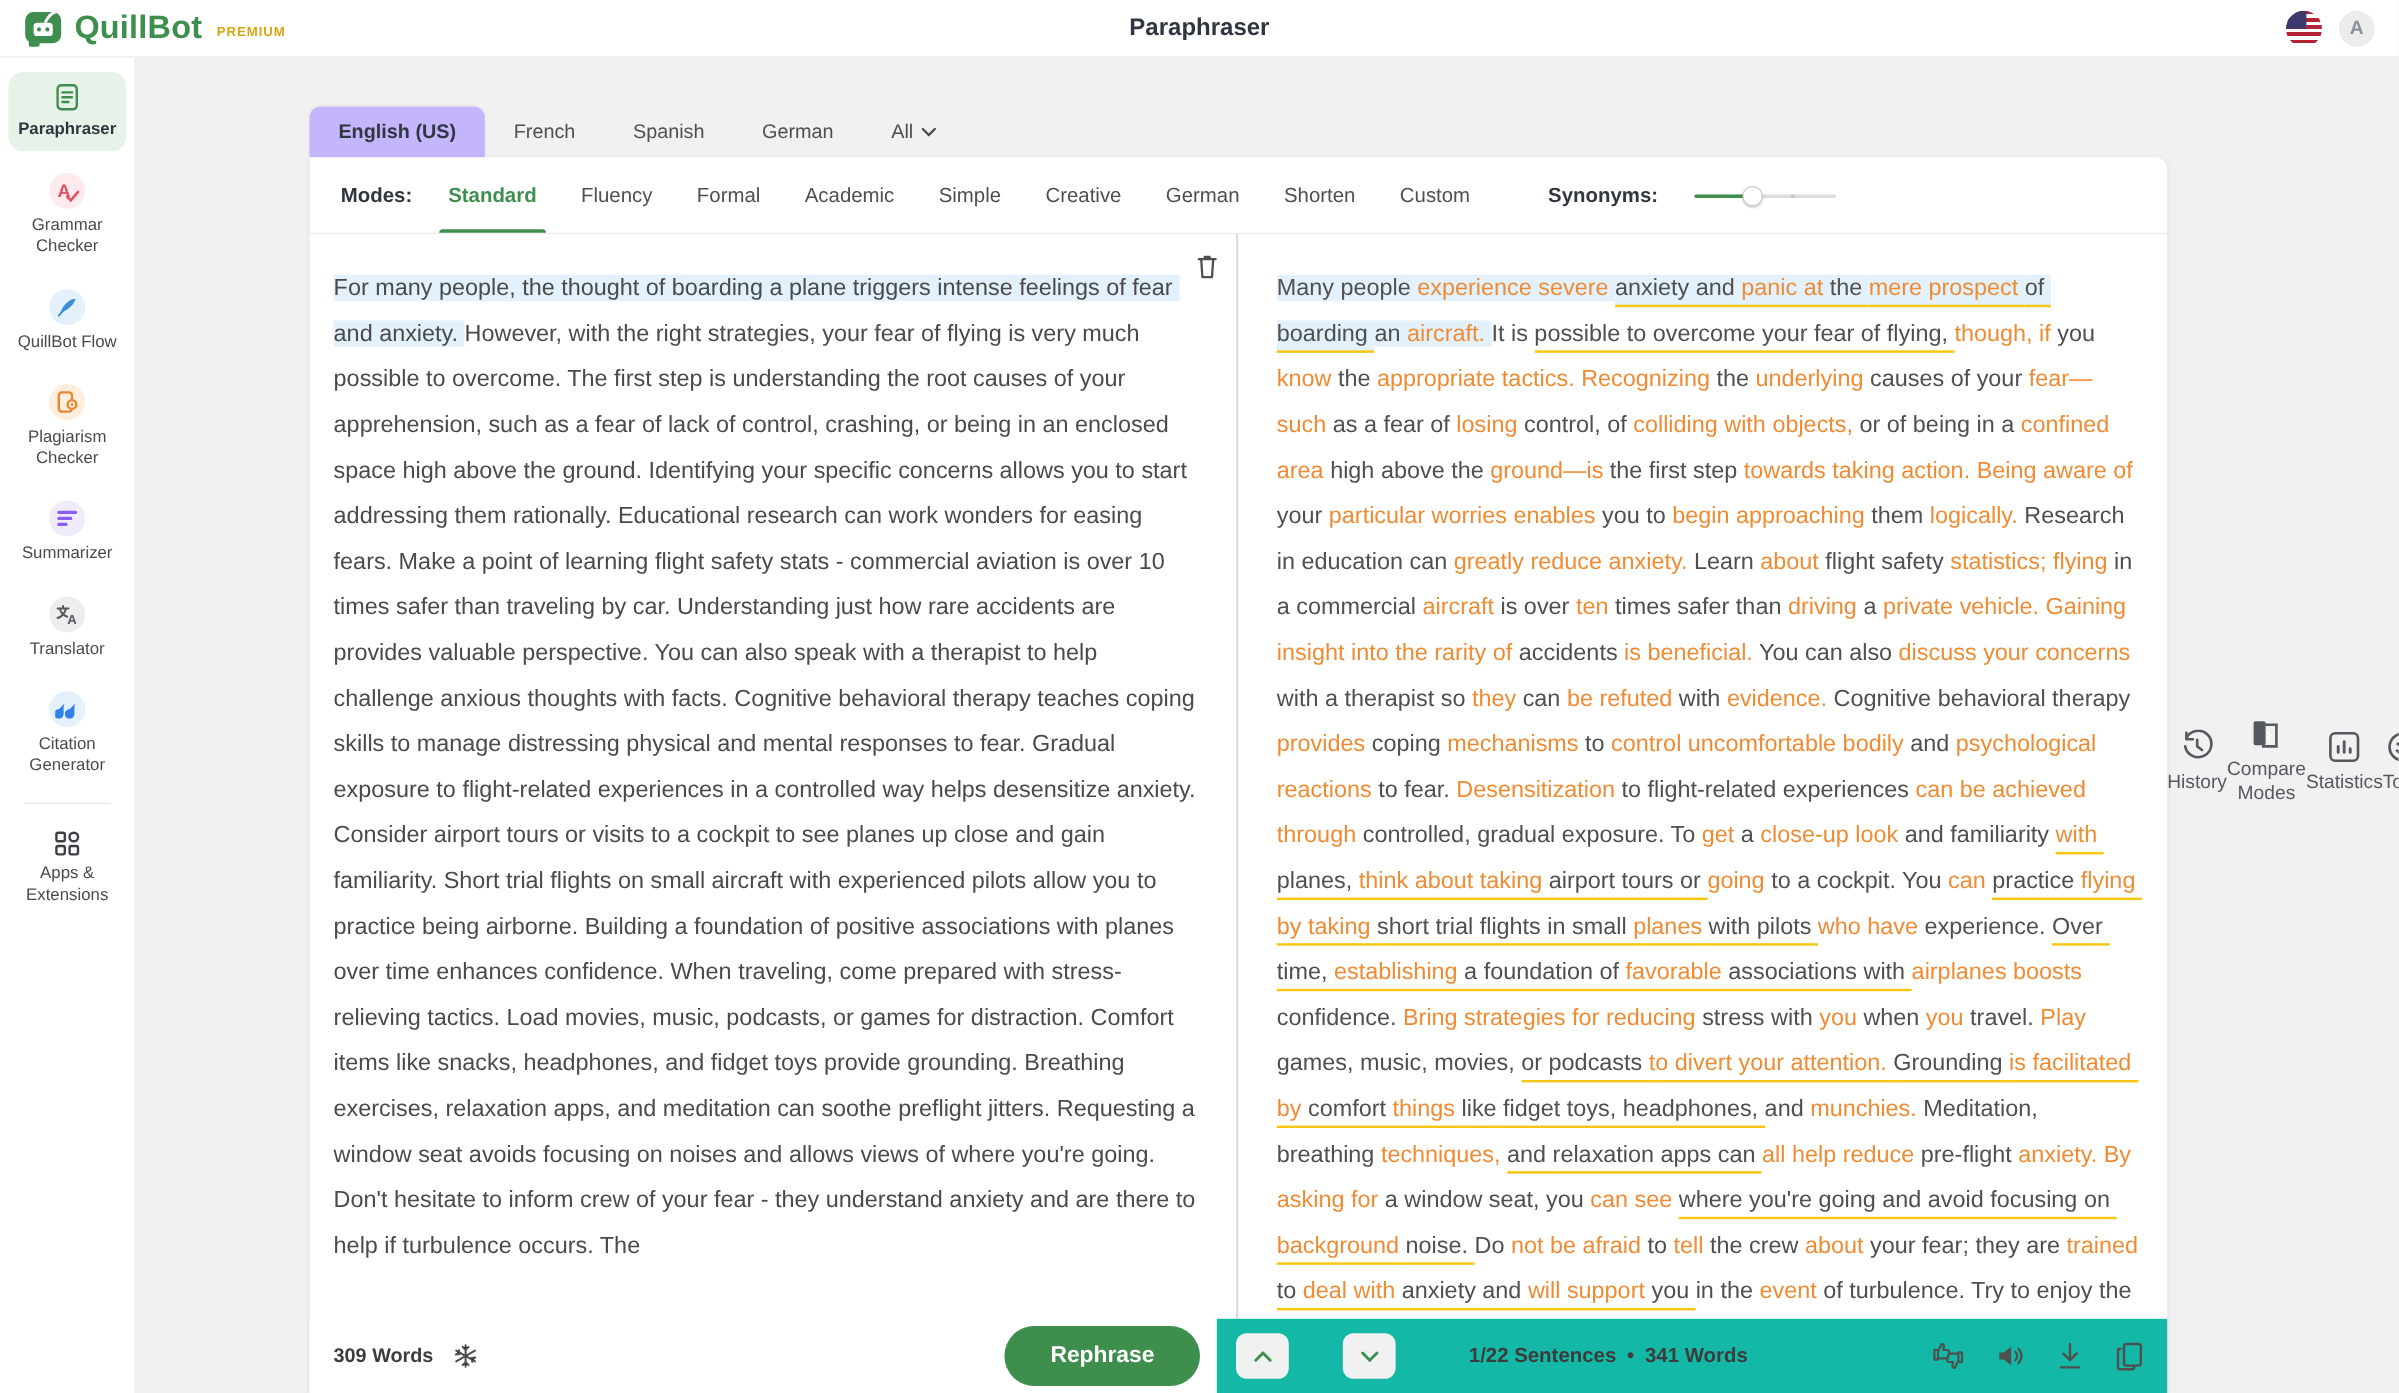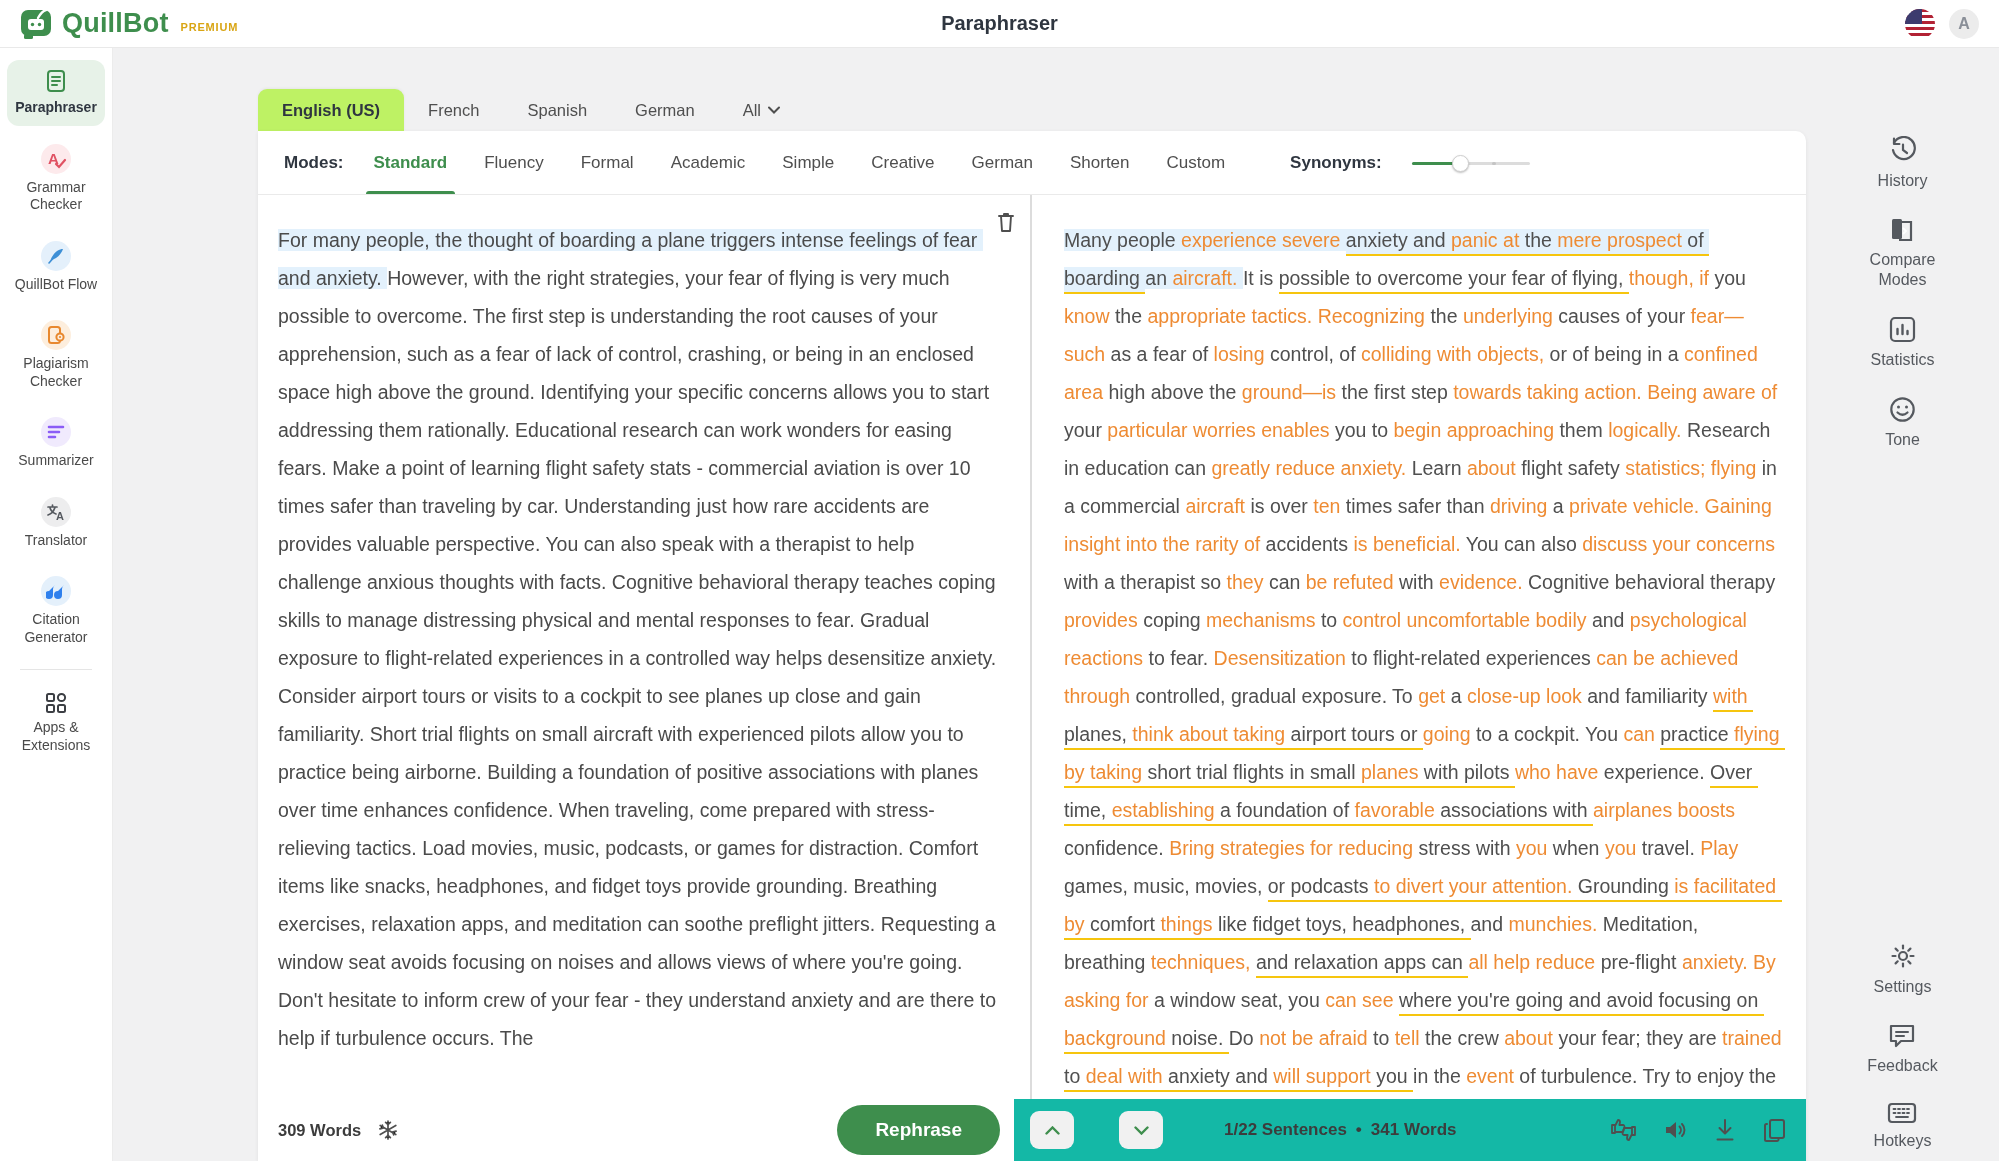--- a/index.html
+++ b/index.html
@@ -29,31 +29,31 @@
   .litem { width:98px; padding:8px 2px 9px; border-radius:12px; display:flex; flex-direction:column;
            align-items:center; text-align:center; cursor:pointer; }
   .litem .lbl { margin-top:5px; font-size:14px; line-height:1.25; color:#4a4a4a; }
   .litem.active { background:#e7f2e8; }
   .litem.active .lbl { color:#2f3640; font-weight:700; }
   .ic-circle { width:30px; height:30px; border-radius:50%; display:flex; align-items:center; justify-content:center; }
   .lside-divider { width:72px; border-top:1px solid #e5e5e5; margin:4px 0; }
 
   
   .rsidebar { position:absolute; top:48px; right:0; bottom:0; width:193px; display:flex;
-              flex-direction:column; align-items:center; padding-top:88px; }
+              flex-direction:row; align-items:center; padding-top:88px; }
   .ritem { display:flex; flex-direction:column; align-items:center; text-align:center; margin-bottom:26px;
            cursor:pointer; color:#5a5f66; }
   .ritem .lbl { margin-top:7px; font-size:16px; color:#55595f; line-height:1.25; max-width:110px; }
   .rspacer { flex:1; }
 
   
   .card { position:absolute; left:258px; top:89px; right:193px; bottom:0; }
   .tabstrip { height:42px; display:flex; }
   .tab { padding:0 24px; display:flex; align-items:center; gap:7px; font-size:16.5px; color:#4f4f4f; cursor:pointer; }
-  .tab.active { background:#bef264; border-radius:9px 9px 0 0; color:#2f3640; font-weight:700;
+  .tab.active { background:#c4b5fd; border-radius:9px 9px 0 0; color:#2f3640; font-weight:700;
                 box-shadow:0 -1px 3px rgba(0,0,0,.05); }
   .card-body { position:absolute; top:42px; left:0; right:0; bottom:0; background:#fff;
                border-radius:0 10px 0 0; box-shadow:0 1px 4px rgba(0,0,0,.07); }
 
   
   .modesrow { height:64px; display:flex; align-items:center; padding:0 26px; border-bottom:1px solid #eaeaea; }
   .modes-label { font-size:17px; font-weight:700; color:#2f3640; margin-right:30px; }
   .mode { position:relative; height:100%; display:flex; align-items:center; margin-right:37px;
           font-size:17px; color:#4f4f4f; cursor:pointer; }
   .mode.active { color:var(--green); font-weight:700; }

